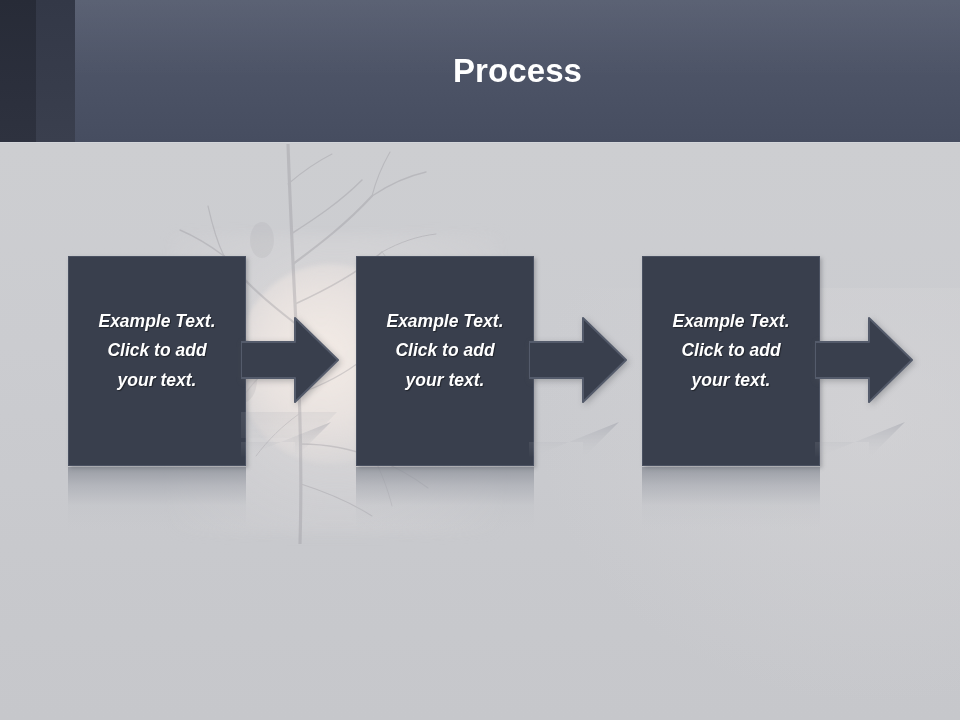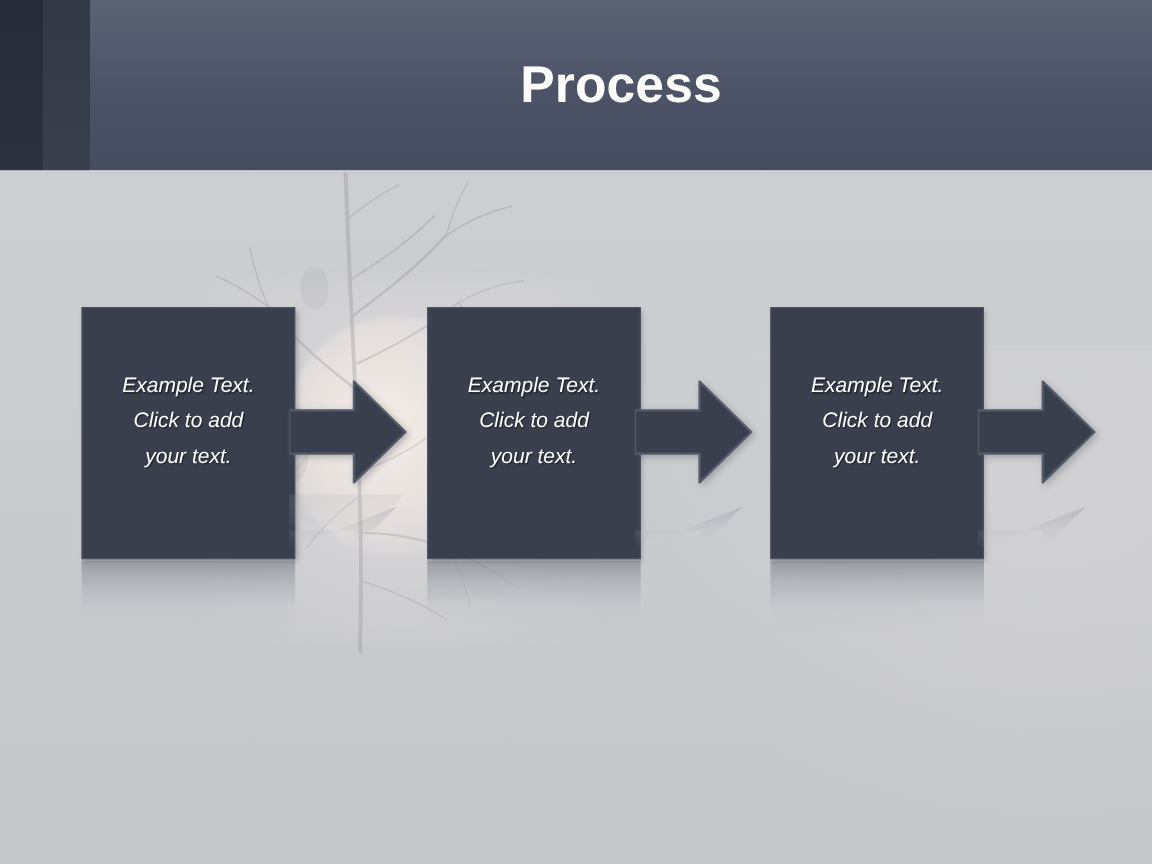--- a/index.html
+++ b/index.html
@@ -71,28 +71,28 @@
     background:linear-gradient(180deg,rgba(255,255,255,0.045) 0%,rgba(255,255,255,0.0) 55%);
     pointer-events:none;
   }
   .hdr-rule {
     position:absolute; left:0; top:142px; width:960px; height:2px;
     background:linear-gradient(180deg,#d8dade 0%,#c7c8cc 100%);
   }
   .title {
     position:absolute; left:75px; top:0; width:885px; height:142px;
     display:flex; align-items:center; justify-content:center;
-    color:#ffffff; font-size:43px; letter-spacing:.1px;
+    color:#ffffff; font-size:33px; letter-spacing:.1px;
     white-space:nowrap;
   }
   .title .t-strong { font-weight:bold; }
   .title .t-rest { font-weight:normal; }
 
   
-  .proc { position:absolute; left:0; top:0; width:960px; height:720px; }
+  .proc { position:absolute; left:0; top:0; width:960px; height:720px;font-weight:bold; }
 
   .step { position:absolute; top:256px; width:178px; height:210px; }
 
   .step-box {
     position:absolute; left:0; top:0; width:178px; height:210px;
     background:#393f4d;
     border:1px solid #4a5161;
     box-shadow:2px 2px 4px rgba(90,92,98,0.38);
   }
   .step-text {

